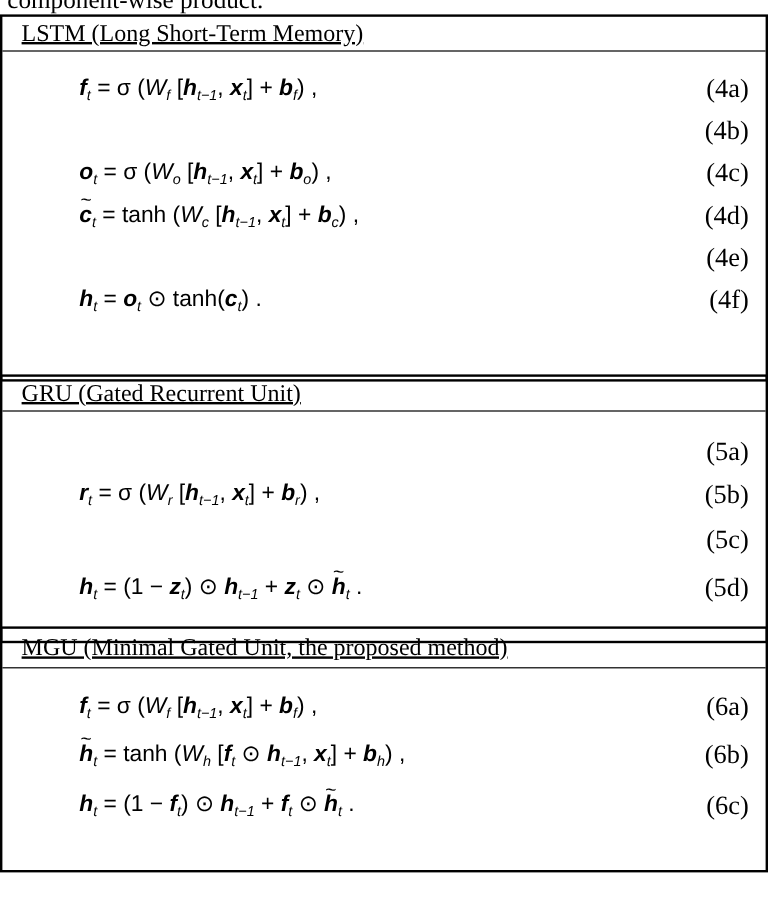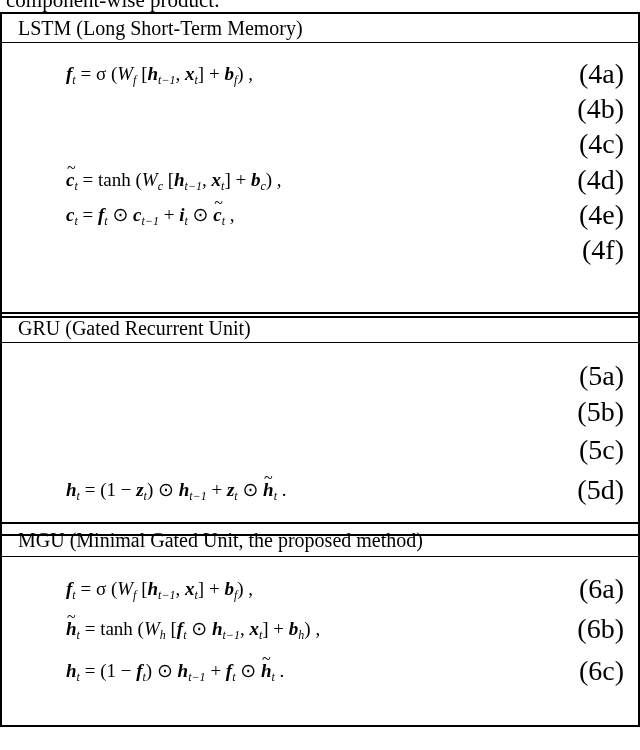--- a/index.html
+++ b/index.html
@@ -1,24 +1,24 @@
 <!DOCTYPE html>
 <html><head>
 <meta charset="utf-8">
 <style>
   html, body { margin:0; padding:0; background:#ffffff; }
   body { width:640px; height:750px; position:relative; overflow:hidden;
          font-family:"Liberation Serif", "DejaVu Serif", serif; color:#000; }
   .caption-fragment { position:absolute; left:6px; top:-11px; font-size:21px; line-height:22px; white-space:nowrap; }
   .box { position:absolute; left:0; width:636px; border:2px solid #000; box-sizing:content-box; }
-  .box-header { height:28px; border-bottom:1.5px solid #000; font-size:20px; line-height:28px; padding-left:16px; white-space:nowrap; }
+  .box-header { height:28px; border-bottom:1.5px solid #000; font-size:20px; line-height:28px; padding-left:16px; white-space:nowrap;text-decoration:underline; }
   .eq-body { position:relative; }
   .eq-row { position:absolute; left:0; width:636px; height:34px; }
-  .eq { position:absolute; left:64px; top:0; font-family:Liberation Serif, serif; font-size:19px; line-height:34px; white-space:nowrap; }
-  .eq-num { position:absolute; right:14px; top:0; font-family:"Liberation Serif", serif; font-size:28px; line-height:34px; }
+  .eq { position:absolute; left:64px; top:0; font-family:Liberation Sans, sans-serif; font-size:19px; line-height:34px; white-space:nowrap; }
+  .eq-num { position:absolute; right:14px; top:0; font-family:"Liberation Serif", serif; font-size:22px; line-height:34px; }
   .b { font-weight:bold; font-style:italic; }
   .i { font-style:italic; }
   sub { font-size:12px; vertical-align:-4px; line-height:0; font-style:italic; }
   .tilde { position:relative; display:inline-block; }
   .tilde::before { content:"~"; position:absolute; left:1px; top:-12px; font-size:16px; font-weight:normal; font-style:normal; }
 </style>
 </head>
 <body>
 
 <div class="caption-fragment">component-wise product.</div>
@@ -27,43 +27,45 @@
   <div class="box-header">LSTM (Long Short-Term Memory)</div>
   <div class="eq-body">
     <div class="eq-row" style="top:14px;">
       <div class="eq"><span class="b">f</span><sub>t</sub> = σ (<span class="i">W</span><sub>f</sub> [<span class="b">h</span><sub>t−1</sub>, <span class="b">x</span><sub>t</sub>] + <span class="b">b</span><sub>f</sub>) ,</div>
       <div class="eq-num">(4a)</div>
     </div>
     <div class="eq-row" style="top:49px;">
       <div class="eq-num">(4b)</div>
     </div>
     <div class="eq-row" style="top:84px;">
+      <div class="eq"><span class="b">o</span><sub>t</sub> = σ (<span class="i">W</span><sub>o</sub> [<span class="b">h</span><sub>t−1</sub>, <span class="b">x</span><sub>t</sub>] + <span class="b">b</span><sub>o</sub>) ,</div>
       <div class="eq-num">(4c)</div>
     </div>
     <div class="eq-row" style="top:120px;">
       <div class="eq"><span class="b tilde">c</span><sub>t</sub> = tanh (<span class="i">W</span><sub>c</sub> [<span class="b">h</span><sub>t−1</sub>, <span class="b">x</span><sub>t</sub>] + <span class="b">b</span><sub>c</sub>) ,</div>
       <div class="eq-num">(4d)</div>
     </div>
     <div class="eq-row" style="top:155px;">
-      <div class="eq"><span class="b">c</span><sub>t</sub> = <span class="b">f</span><sub>t</sub> ⊙ <span class="b">c</span><sub>t−1</sub> + <span class="b">i</span><sub>t</sub> ⊙ <span class="b tilde">c</span><sub>t</sub> ,</div>
       <div class="eq-num">(4e)</div>
     </div>
     <div class="eq-row" style="top:190px;">
+      <div class="eq"><span class="b">h</span><sub>t</sub> = <span class="b">o</span><sub>t</sub> ⊙ tanh(<span class="b">c</span><sub>t</sub>) .</div>
       <div class="eq-num">(4f)</div>
     </div>
   </div>
 </div>
 
 <div class="box" style="top:312px;height:220px;">
   <div class="box-header">GRU (Gated Recurrent Unit)</div>
   <div class="eq-body">
     <div class="eq-row" style="top:16px;">
       <div class="eq-num">(5a)</div>
     </div>
     <div class="eq-row" style="top:52px;">
+      <div class="eq"><span class="b">r</span><sub>t</sub> = σ (<span class="i">W</span><sub>r</sub> [<span class="b">h</span><sub>t−1</sub>, <span class="b">x</span><sub>t</sub>] + <span class="b">b</span><sub>r</sub>) ,</div>
       <div class="eq-num">(5b)</div>
     </div>
     <div class="eq-row" style="top:90px;">
       <div class="eq-num">(5c)</div>
     </div>
     <div class="eq-row" style="top:130px;">
       <div class="eq"><span class="b">h</span><sub>t</sub> = (1 − <span class="b">z</span><sub>t</sub>) ⊙ <span class="b">h</span><sub>t−1</sub> + <span class="b">z</span><sub>t</sub> ⊙ <span class="b tilde">h</span><sub>t</sub> .</div>
       <div class="eq-num">(5d)</div>
     </div>
   </div>

